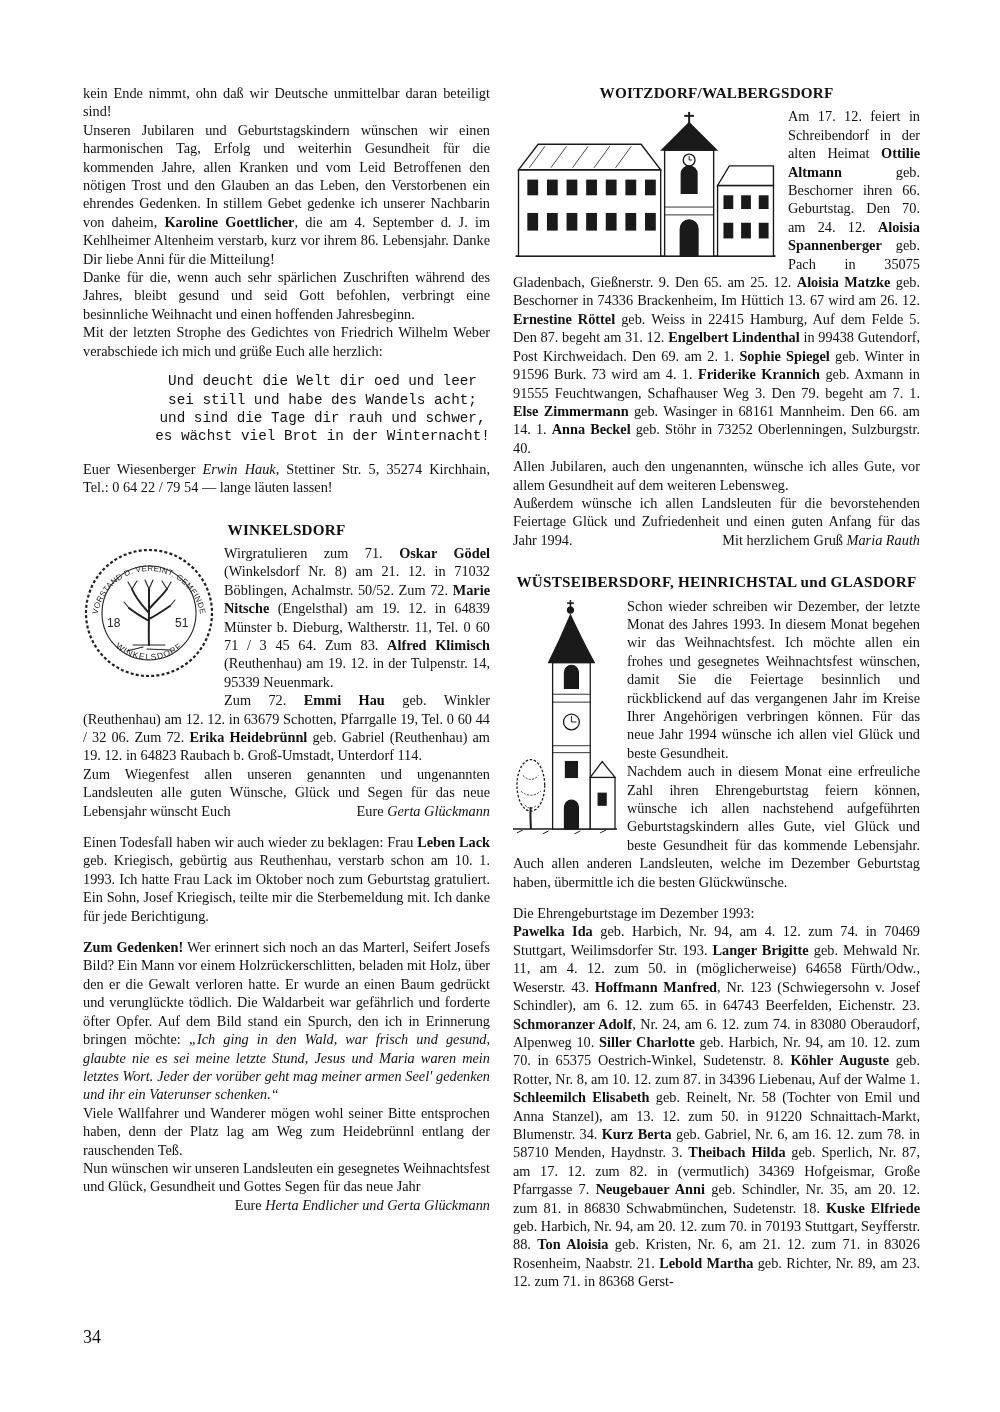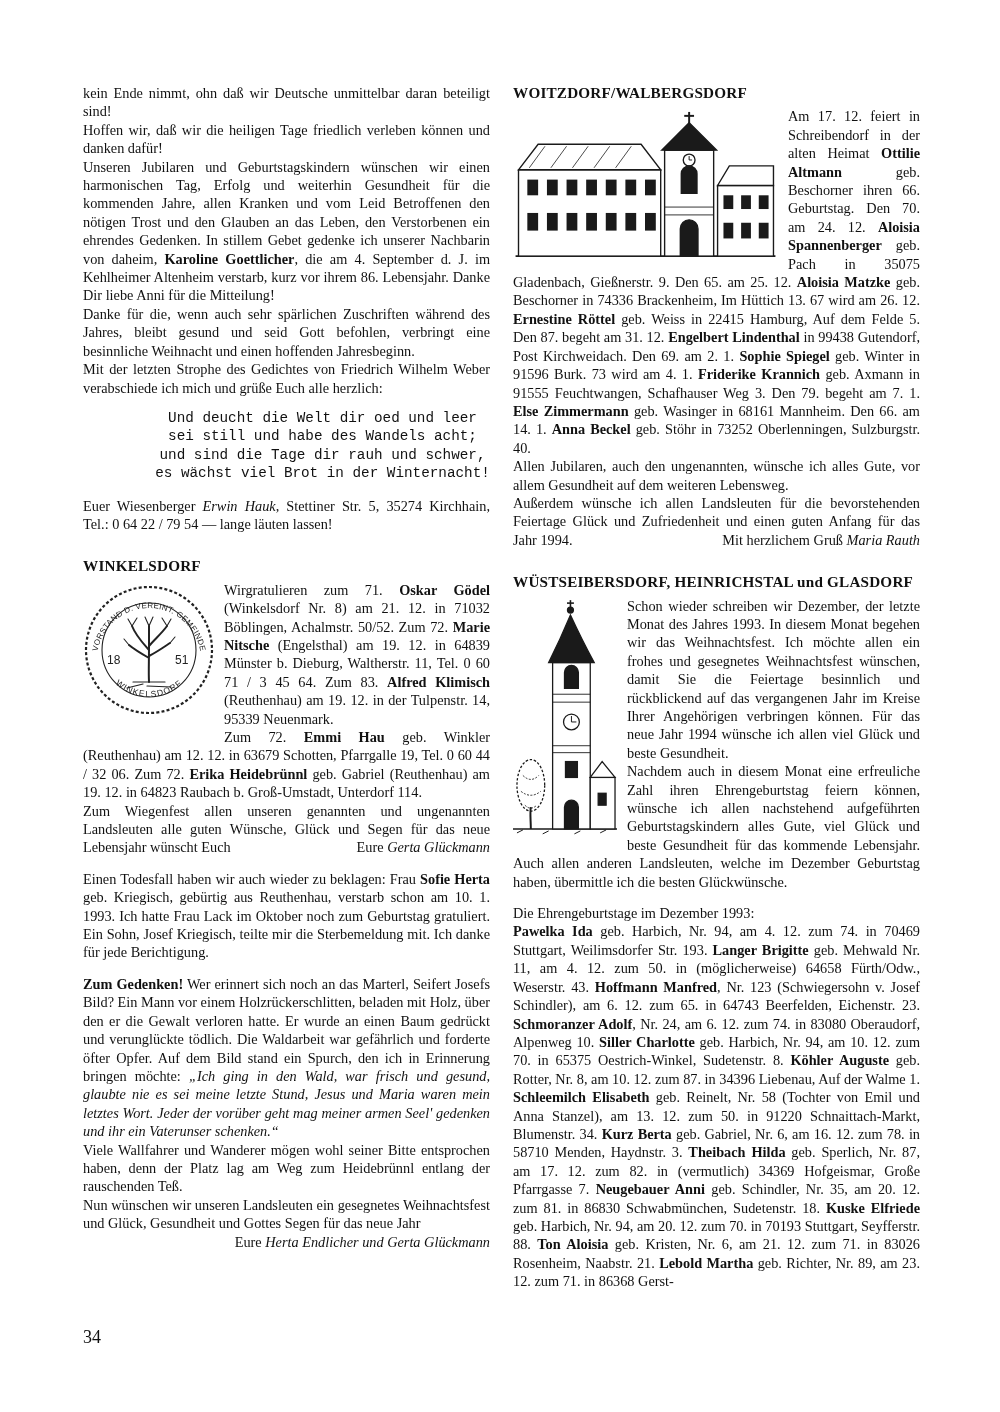--- a/index.html
+++ b/index.html
@@ -7,41 +7,40 @@
     position:relative;width:988px;height:1412px;background:#fff;overflow:hidden;
     color:#111;font-family:"Liberation Serif","DejaVu Serif",serif;
     font-size:14.3px;line-height:18.4px;
   }
   .cols{position:absolute;left:83px;top:84px;width:837px;display:flex;gap:23px;align-items:flex-start;}
   .col{width:407px;text-align:justify;}
   .para{margin:0;}
   .b{font-weight:bold;}
   .i{font-style:italic;}
   .fr{float:right;margin-left:10px;}
-  .heading{font-size:15.2px;font-weight:bold;margin:0 0 5px 0;clear:both;letter-spacing:.2px;}
+  .heading{font-size:15.2px;font-weight:bold;text-align:center;margin:0 0 5px 0;clear:both;letter-spacing:.2px;}
   .mt-section{margin-top:24px;}
   .mt-block{margin-top:13px;}
   .poem{margin:12px 0 14px 72px;text-align:center;font-family:Liberation Mono, monospace;}
   .flow::after{content:"";display:block;clear:both;}
   .emblem-float{float:left;margin:3px 9px 14px 0;}
   .church-float{float:left;margin:2px 10px 8px 0;}
   .tower-float{float:left;margin:2px 10px 6px 0;}
   .page-number{position:absolute;left:83px;top:1328px;font-size:18px;}
   svg text{font-family:"Liberation Sans","DejaVu Sans",sans-serif;}
 </style>
 </head>
 <body>
 
 <div class="page">
   <div class="cols">
 
     <div class="col">
       <div>
           <p class="para"><span>kein Ende nimmt, ohn daß wir Deutsche unmittelbar daran beteiligt sind!</span></p>
-          <p class="para"><span>Hoffen wir, daß wir die heiligen Tage friedlich verleben können und danken dafür!</span></p>
           <p class="para"><span>Unseren Jubilaren und Geburtstagskindern wünschen wir einen harmonischen Tag, Erfolg und weiterhin Gesundheit für die kommenden Jahre, allen Kranken und vom Leid Betroffenen den nötigen Trost und den Glauben an das Leben, den Verstorbenen ein ehrendes Gedenken. In stillem Gebet gedenke ich unserer Nachbarin von daheim, </span><span class="b">Karoline Goettlicher</span><span>, die am 4. September d. J. im Kehlheimer Altenheim verstarb, kurz vor ihrem 86. Lebensjahr. Danke Dir liebe Anni für die Mitteilung!</span></p>
           <p class="para"><span>Danke für die, wenn auch sehr spärlichen Zuschriften während des Jahres, bleibt gesund und seid Gott befohlen, verbringt eine besinnliche Weihnacht und einen hoffenden Jahresbeginn.</span></p>
           <p class="para"><span>Mit der letzten Strophe des Gedichtes von Friedrich Wilhelm Weber verabschiede ich mich und grüße Euch alle herzlich:</span></p>
         </div>
 
       <div class="poem">
           <p class="para"><span>Und deucht die Welt dir oed und leer</span></p>
           <p class="para"><span>sei still und habe des Wandels acht;</span></p>
           <p class="para"><span>und sind die Tage dir rauh und schwer,</span></p>
           <p class="para"><span>es wächst viel Brot in der Winternacht!</span></p>
@@ -75,21 +74,21 @@
           </g>
         </svg>
         <div>
             <p class="para"><span>Wirgratulieren zum 71. </span><span class="b">Oskar Gödel</span><span> (Winkelsdorf Nr. 8) am 21. 12. in 71032 Böblingen, Achalmstr. 50/52. Zum 72. </span><span class="b">Marie Nitsche</span><span> (Engelsthal) am 19. 12. in 64839 Münster b. Dieburg, Waltherstr. 11, Tel. 0 60 71 / 3 45 64. Zum 83. </span><span class="b">Alfred Klimisch</span><span> (Reuthenhau) am 19. 12. in der Tulpenstr. 14, 95339 Neuenmark.</span></p>
             <p class="para"><span>Zum 72. </span><span class="b">Emmi Hau</span><span> geb. Winkler (Reuthenhau) am 12. 12. in 63679 Schotten, Pfarrgalle 19, Tel. 0 60 44 / 32 06. Zum 72. </span><span class="b">Erika Heidebrünnl</span><span> geb. Gabriel (Reuthenhau) am 19. 12. in 64823 Raubach b. Groß-Umstadt, Unterdorf 114.</span></p>
             <p class="para"><span>Zum Wiegenfest allen unseren genannten und ungenannten Landsleuten alle guten Wünsche, Glück und Segen für das neue Lebensjahr wünscht Euch</span><span class="fr"><span>Eure </span><span class="i">Gerta Glückmann</span></span></p>
           </div>
       </div>
 
       <div class="mt-block">
-          <p class="para"><span>Einen Todesfall haben wir auch wieder zu beklagen: Frau </span><span class="b">Sofie Herta</span><span> geb. Kriegisch, gebürtig aus Reuthenhau, verstarb schon am 10. 1. 1993. Ich hatte Frau Lack im Oktober noch zum Geburtstag gratuliert. Ein Sohn, Josef Kriegisch, teilte mir die Sterbemeldung mit. Ich danke für jede Berichtigung.</span></p>
+          <p class="para"><span>Einen Todesfall haben wir auch wieder zu beklagen: Frau </span><span class="b">Leben Lack</span><span> geb. Kriegisch, gebürtig aus Reuthenhau, verstarb schon am 10. 1. 1993. Ich hatte Frau Lack im Oktober noch zum Geburtstag gratuliert. Ein Sohn, Josef Kriegisch, teilte mir die Sterbemeldung mit. Ich danke für jede Berichtigung.</span></p>
         </div>
 
       <div class="mt-block">
           <p class="para"><span class="b">Zum Gedenken!</span><span> Wer erinnert sich noch an das Marterl, Seifert Josefs Bild? Ein Mann vor einem Holzrückerschlitten, beladen mit Holz, über den er die Gewalt verloren hatte. Er wurde an einen Baum gedrückt und verunglückte tödlich. Die Waldarbeit war gefährlich und forderte öfter Opfer. Auf dem Bild stand ein Spurch, den ich in Erinnerung bringen möchte: </span><span class="i">„Ich ging in den Wald, war frisch und gesund, glaubte nie es sei meine letzte Stund, Jesus und Maria waren mein letztes Wort. Jeder der vorüber geht mag meiner armen Seel' gedenken und ihr ein Vaterunser schenken.“</span></p>
           <p class="para"><span>Viele Wallfahrer und Wanderer mögen wohl seiner Bitte entsprochen haben, denn der Platz lag am Weg zum Heidebrünnl entlang der rauschenden Teß.</span></p>
           <p class="para"><span>Nun wünschen wir unseren Landsleuten ein gesegnetes Weihnachtsfest und Glück, Gesundheit und Gottes Segen für das neue Jahr</span><span class="fr"><span>Eure </span><span class="i">Herta Endlicher und Gerta Glückmann</span></span></p>
         </div>
     </div>
 
     <div class="col">

